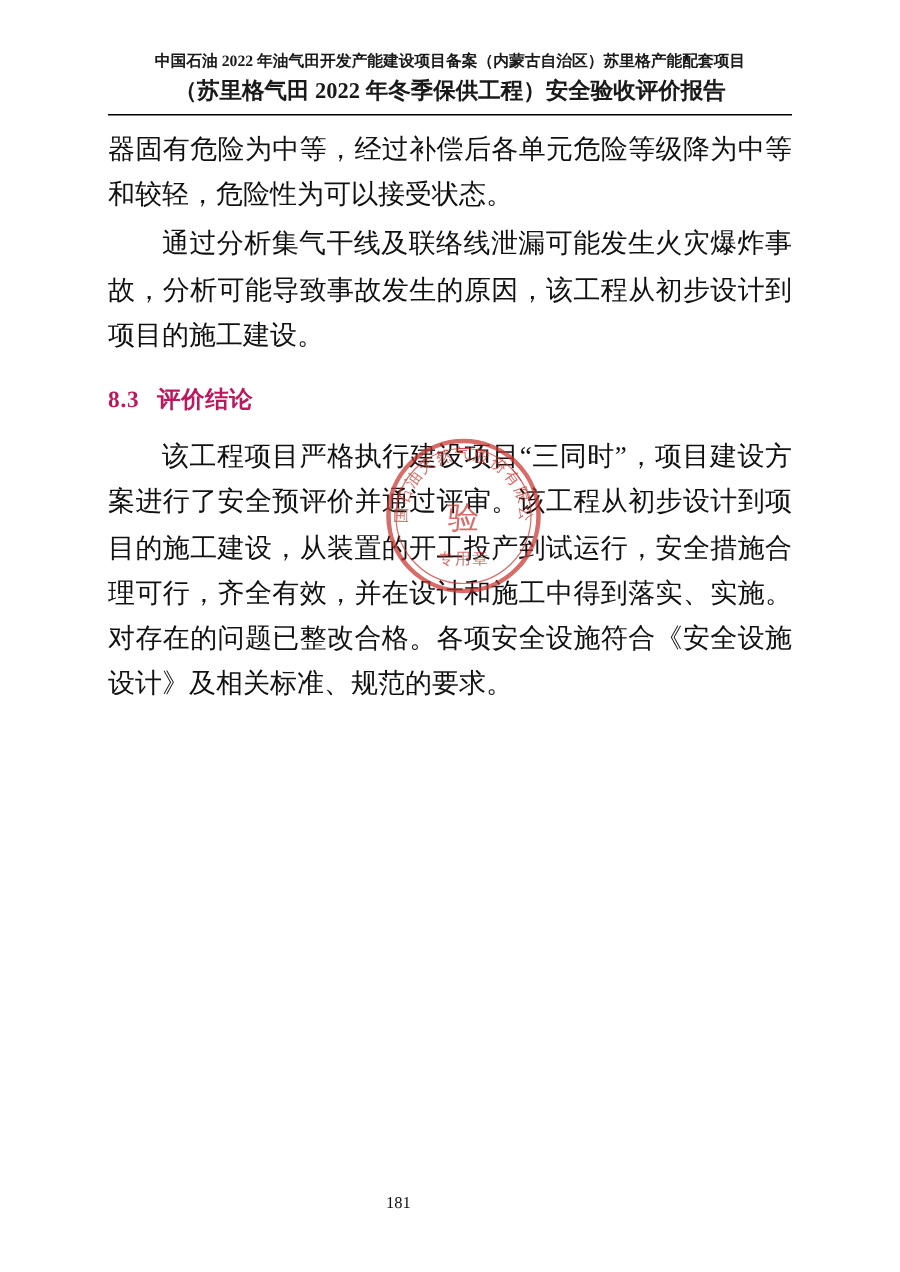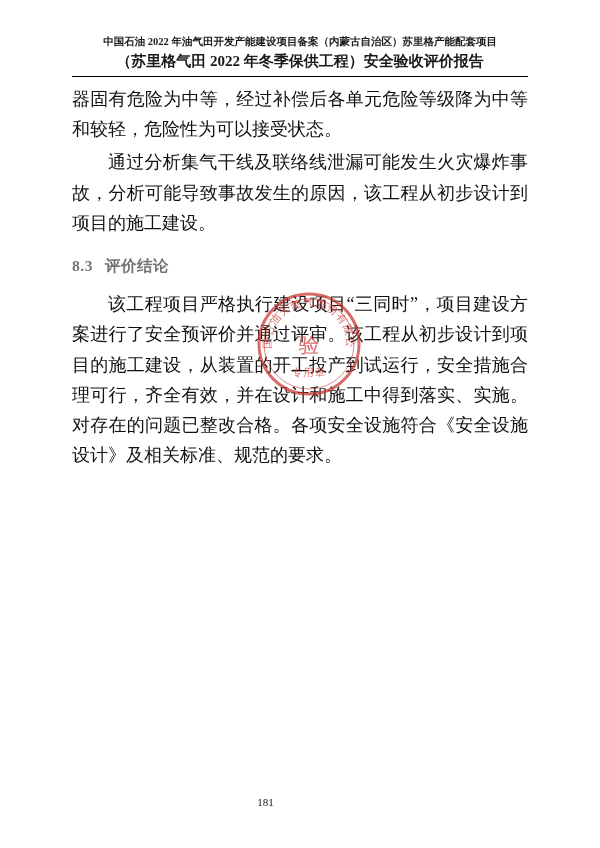--- a/index.html
+++ b/index.html
@@ -60,21 +60,21 @@
     text-align: justify;
     text-justify: inter-ideograph;
   }
   p.indent {
     text-indent: 2em;
   }
   h2.section {
     margin: 18px 0 12px 0;
     font-size: 15.5px;
     font-weight: bold;
-    color: #737373;
+    color: #be185d;
     letter-spacing: 0.5px;
   }
   h2.section .num {
     margin-right: 12px;
   }
   .stamp {
     position: absolute;
     left: 255px;
     top: 290px;
     width: 108px;

